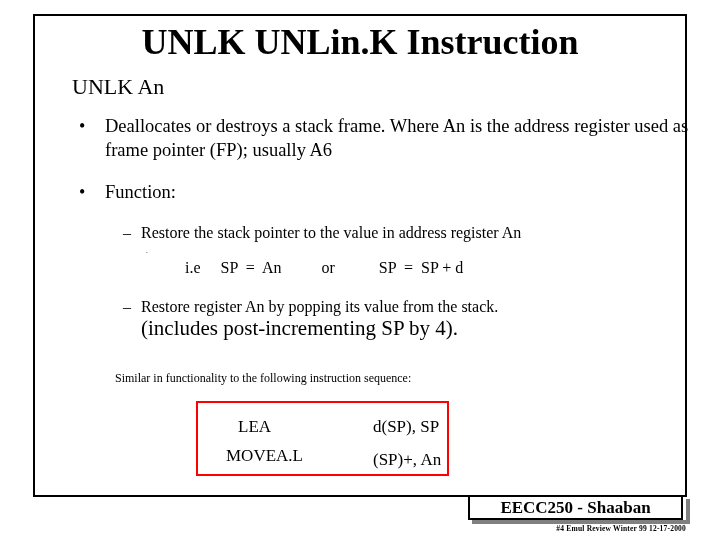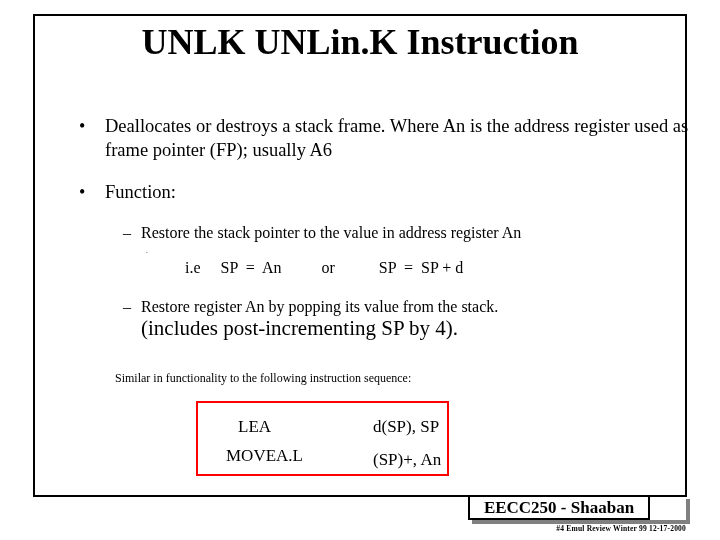--- a/index.html
+++ b/index.html
@@ -138,21 +138,21 @@
   .codebox .r2 { left: 28px; top: 42px; }
   .codebox .c1 { position: absolute; left: 175px; }
   .codebox .c1a { top: 13px; }
   .codebox .c1b { top: 46px; }
 
   
   .footer-box {
     position: absolute;
     left: 468px;
     top: 495px;
-    width: 182px;
+    width: 215px;
     height: 25px;
     border: 2px solid #000000;
     box-sizing: border-box;
     background: #ffffff;
     text-align: center;
   }
   .footer-box .ftext {
     display: block;
     font-size: 17px;
     line-height: 21px;
@@ -190,20 +190,21 @@
 </style>
 </head>
 <body>
 
 <div class="slide">
 
   <div class="frame">
 
     <div class="title">UNLK  UNLin.K Instruction</div>
 
+    <div class="subhead">UNLK  An</div>
 
     <div class="bullet1 b1">
       <span class="b-dot">•</span>
       <span class="b-text">Deallocates or destroys a stack frame.   Where An  is the address register used as frame pointer (FP); usually A6</span>
     </div>
 
     <div class="bullet1 b2">
       <span class="b-dot">•</span>
       <span class="b-text">Function:</span>
     </div>

